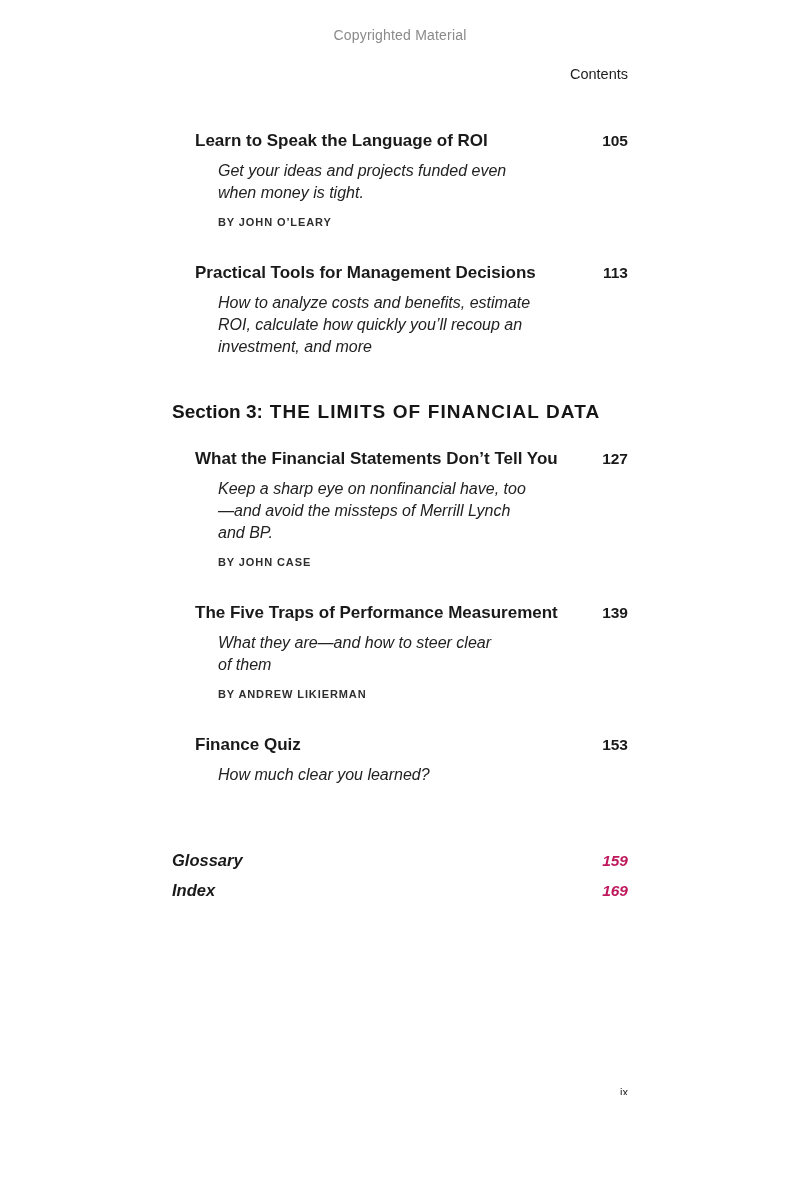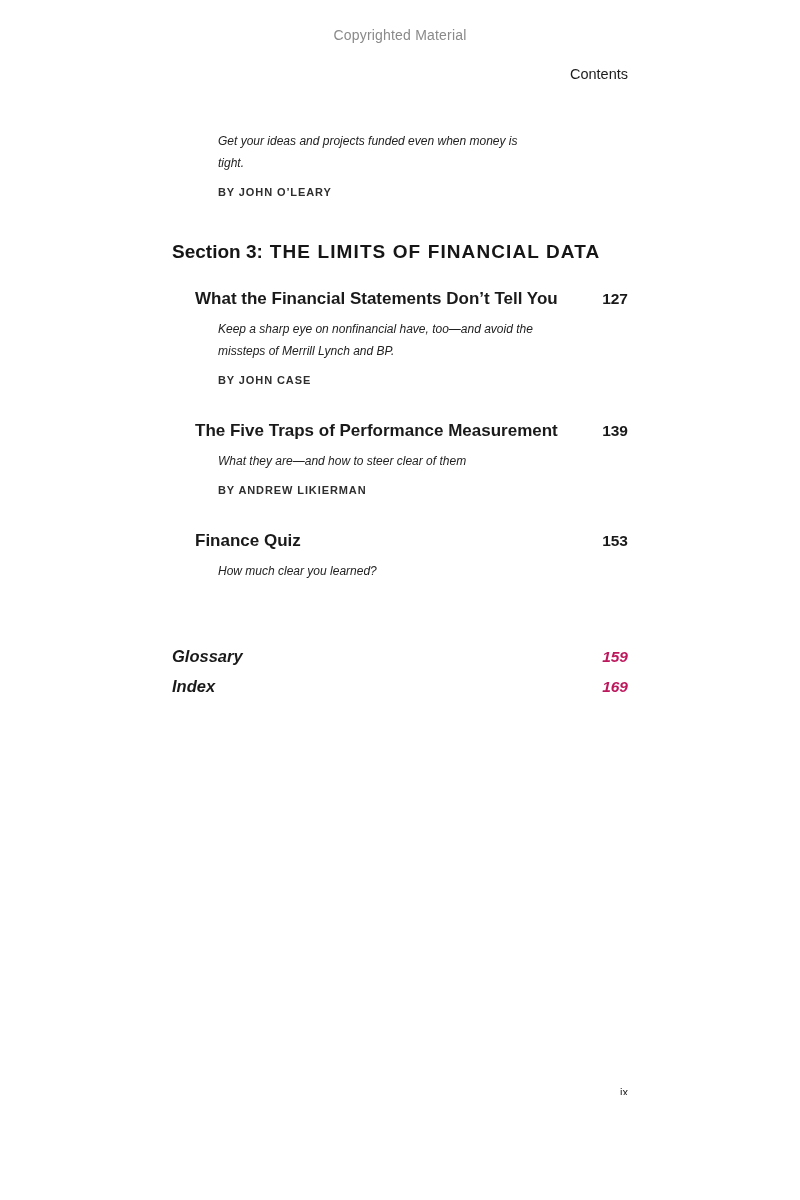--- a/index.html
+++ b/index.html
@@ -65,21 +65,21 @@
   .entry-page {
     font-size: 15.5px;
     font-weight: 600;
     color: #1a1a1a;
     margin-left: 12px;
     white-space: nowrap;
   }
   .entry-desc {
     margin-left: 46px;
     font-style: italic;
-    font-size: 12px;
+    font-size: 16px;
     line-height: 22px;
     color: #222222;
     margin-bottom: 10px;
   }
   .entry-desc.w0 { max-width: 300px; }
   .entry-desc.w1 { max-width: 318px; }
   .entry-desc.w2 { max-width: 322px; }
   .entry-desc.w3 { max-width: 285px; }
   .entry-desc.last { margin-bottom: 0; }
   .entry-byline {
@@ -126,24 +126,35 @@
 
 <div class="page">
 
   <div class="notice top">Copyrighted Material</div>
 
   <div class="running-head">Contents</div>
 
   <main class="toc">
 
     <article class="entry">
+      <div class="entry-head">
+        <h3 class="entry-title">Learn to Speak the Language of ROI</h3>
+        <span class="entry-page">105</span>
+      </div>
       <p class="entry-desc w0">Get your ideas and projects funded even when money is tight.</p>
       <p class="entry-byline">BY JOHN O’LEARY</p>
     </article>
 
+    <article class="entry">
+      <div class="entry-head">
+        <h3 class="entry-title">Practical Tools for Management Decisions</h3>
+        <span class="entry-page">113</span>
+      </div>
+      <p class="entry-desc w1 last">How to analyze costs and benefits, estimate ROI, calculate how quickly you’ll recoup an investment, and more</p>
+    </article>
 
     <h2 class="section-heading">
       <span class="prefix">Section 3:</span><span class="caps">THE LIMITS OF FINANCIAL DATA</span>
     </h2>
 
     <article class="entry">
       <div class="entry-head">
         <h3 class="entry-title">What the Financial Statements Don’t Tell You</h3>
         <span class="entry-page">127</span>
       </div>

